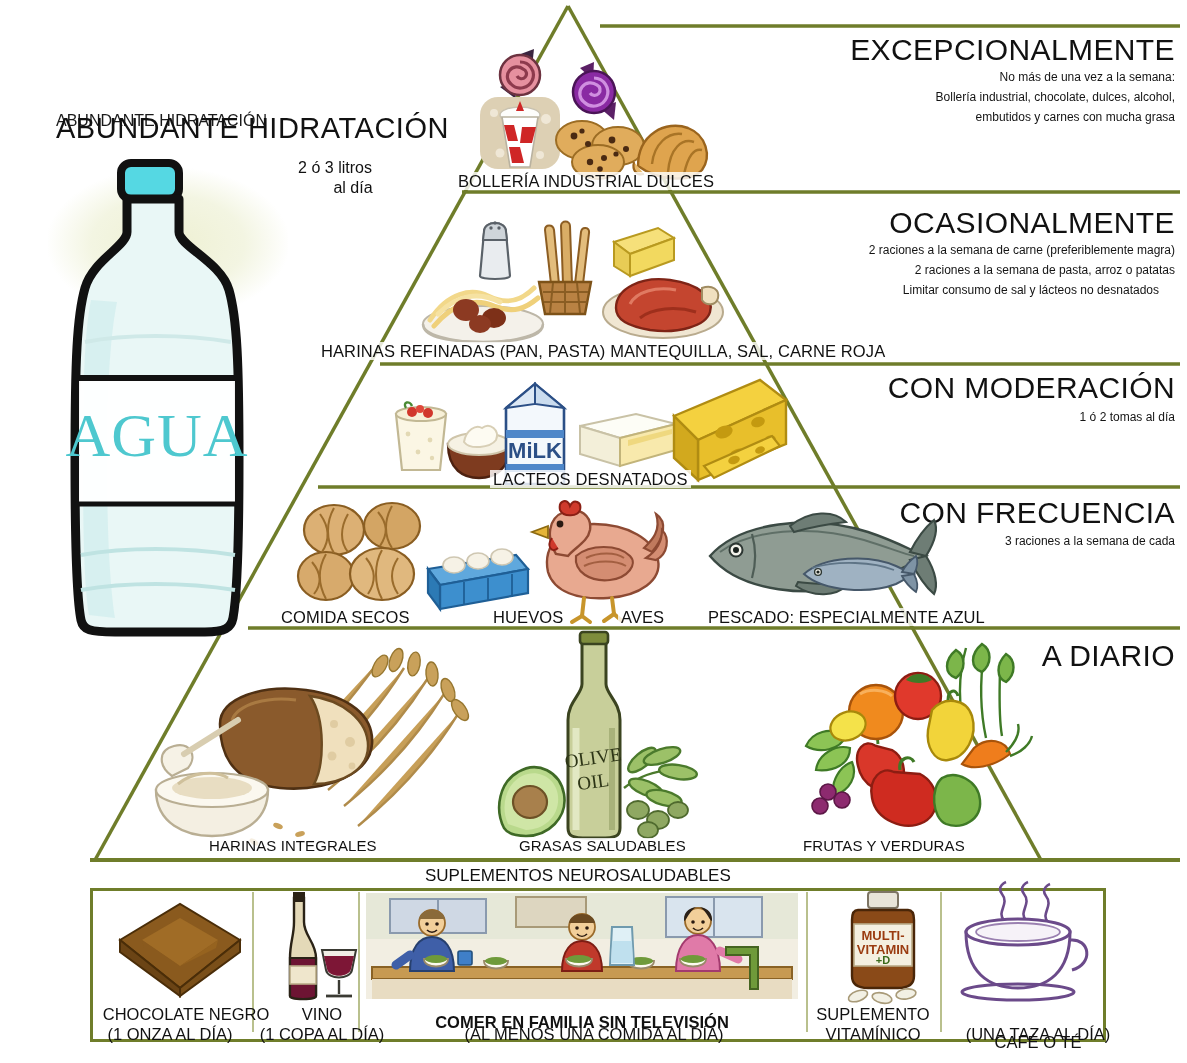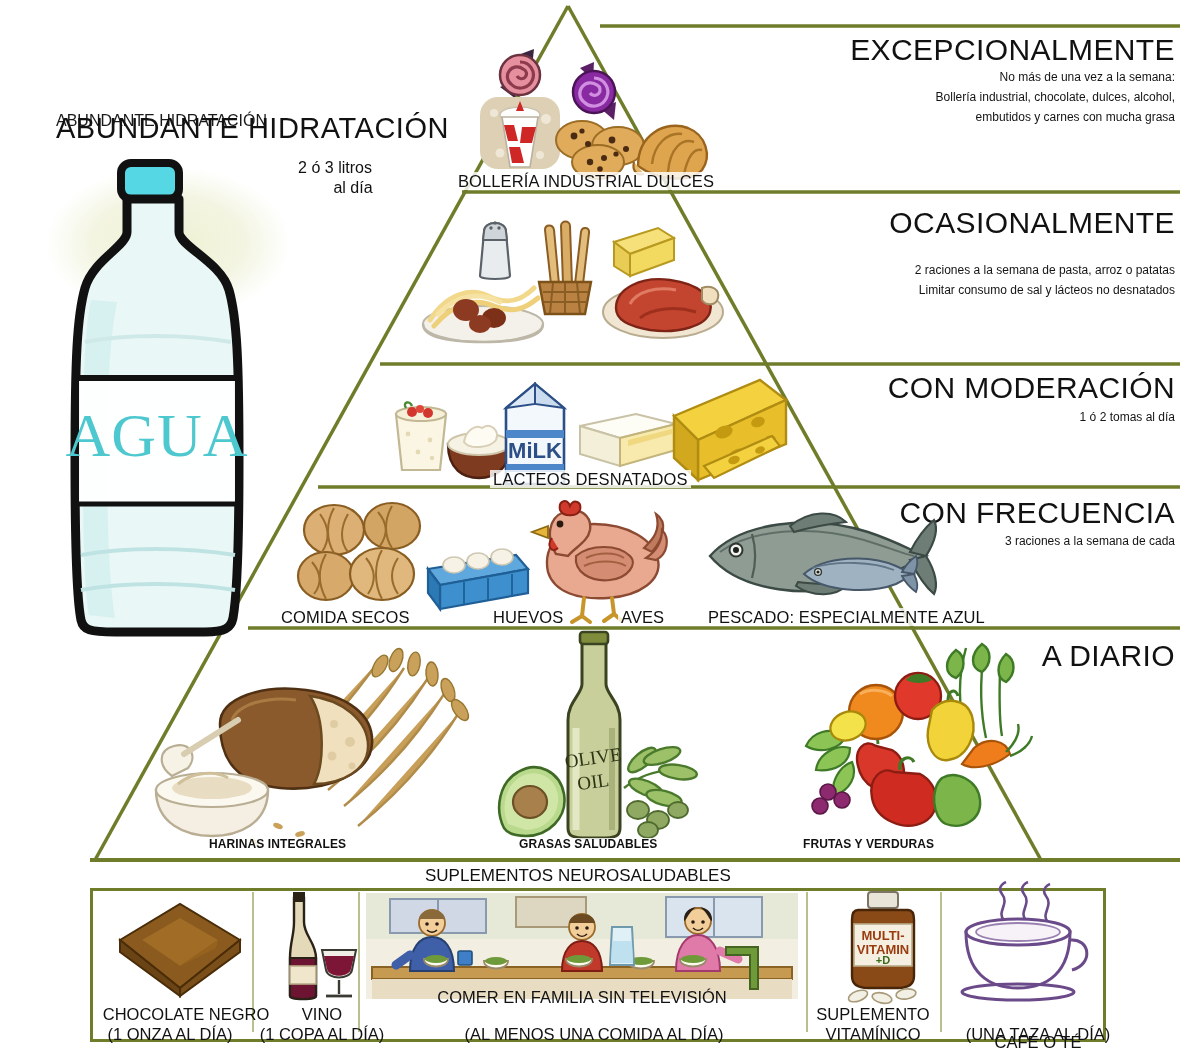--- a/index.html
+++ b/index.html
@@ -20,21 +20,21 @@
     font-size:12px;color:#141414;text-align:right;line-height:1.32;white-space:nowrap;
   }
   .hydra-title{
     font-size:29px;letter-spacing:.5px;color:#111;white-space:nowrap;
   }
   .hydra-sub{font-size:16px;line-height:1.3;text-align:center;color:#111;white-space:nowrap;}
   .band-label{
     font-size:16.5px;color:#111;white-space:nowrap;letter-spacing:.1px;
     background:rgba(255,255,255,.82);padding:0 3px;line-height:1.1;
   }
-  .band-label.big{font-size:12px;font-weight:bold;}
+  .band-label.big{font-size:15px;}
   .bottom-label{
     font-size:16.5px;color:#111;text-align:center;line-height:1.22;white-space:nowrap;
   }
   .supl-label{font-size:17px;color:#111;white-space:nowrap;}
 
   
   .pyr-svg{position:absolute;left:0;top:0;width:1187px;height:1063px;pointer-events:none;}
 
   
   .art{position:absolute;}
@@ -161,22 +161,23 @@
       <path d="M22 48 C24 28 38 16 52 18" fill="none" stroke="#a97426" stroke-width="2.4"></path>
       <path d="M38 56 C40 32 52 22 64 26" fill="none" stroke="#a97426" stroke-width="2.4"></path>
       <path d="M54 58 C58 40 64 32 72 34" fill="none" stroke="#a97426" stroke-width="2.4"></path>
       <path d="M4 46 C2 54 6 60 14 58" fill="#e8b86a" stroke="#9a641d" stroke-width="2.2"></path>
     </svg>
   </div>
 
   <div class="abs band-label" style="left:455px;top:172px;">BOLLERÍA INDUSTRIAL DULCES</div>
 
   <div class="abs tier-title" style="right:12px;top:207px;">OCASIONALMENTE</div>
+  <div class="abs tier-sub" style="right:12px;top:243px;">2 raciones a la semana de carne (preferiblemente magra)</div>
   <div class="abs tier-sub" style="right:12px;top:263px;">2 raciones a la semana de pasta, arroz o patatas</div>
-  <div class="abs tier-sub" style="right:12px;top:283px;text-align:right;">Limitar consumo de sal y lácteos no desnatados</div>
+  <div class="abs tier-sub" style="right:28px;top:283px;text-align:right;">Limitar consumo de sal y lácteos no desnatados</div>
 
   <div class="art" style="left:472px;top:210px;">
     <svg width="46" height="72" viewBox="0 0 46 72">
       <path d="M12 22 C12 10 34 10 34 22 L38 66 C38 70 8 70 8 66 Z" fill="#e9ecef" stroke="#5b6269" stroke-width="2.2"></path>
       <path d="M12 22 C12 10 34 10 34 22 L35 30 L11 30 Z" fill="#cfd5da" stroke="#5b6269" stroke-width="2"></path>
       <g fill="#5b6269">
           <circle cx="19" cy="18" r="1.7"></circle>
           <circle cx="27" cy="18" r="1.7"></circle>
           <circle cx="23" cy="13" r="1.7"></circle>
         </g>
@@ -221,20 +222,21 @@
   <div class="art" style="left:600px;top:268px;">
     <svg width="126" height="74" viewBox="0 0 126 74">
       <ellipse cx="63" cy="44" rx="60" ry="26" fill="#f0e6d2" stroke="#b9ab8e" stroke-width="2"></ellipse>
       <path d="M16 40 C16 20 42 8 70 12 C100 16 114 30 110 44 C106 58 78 66 50 62 C28 58 16 52 16 40 Z" fill="#c4452f" stroke="#7e2416" stroke-width="2.4"></path>
       <path d="M30 36 C36 24 56 18 76 22" fill="none" stroke="#e07a62" stroke-width="3"></path>
       <path d="M40 50 C52 40 76 38 96 44" fill="none" stroke="#9e2f1c" stroke-width="3"></path>
       <path d="M102 20 C112 16 120 22 118 30 C116 38 106 38 102 32 Z" fill="#f0e0c0" stroke="#a08c62" stroke-width="2"></path>
     </svg>
   </div>
 
+  <div class="abs band-label" style="left:318px;top:342px;">HARINAS REFINADAS (PAN, PASTA) MANTEQUILLA, SAL, CARNE ROJA</div>
 
   <div class="abs tier-title" style="right:12px;top:372px;">CON MODERACIÓN</div>
   <div class="abs tier-sub" style="right:12px;top:410px;">1 ó 2 tomas al día</div>
 
   <div class="art" style="left:388px;top:400px;">
     <svg width="66" height="74" viewBox="0 0 66 74">
       <path d="M8 14 L58 14 L52 70 L14 70 Z" fill="#fbf6e4" stroke="#c2b894" stroke-width="2.2"></path>
       <ellipse cx="33" cy="14" rx="25" ry="7" fill="#f7f0d8" stroke="#c2b894" stroke-width="2"></ellipse>
       <circle cx="24" cy="12" r="5" fill="#d1372c"></circle>
         <circle cx="40" cy="13" r="5" fill="#d1372c"></circle>
@@ -620,21 +622,21 @@
           <ellipse cx="275" cy="68" rx="12" ry="4"></ellipse>
         <ellipse cx="327" cy="66" rx="12" ry="4"></ellipse>
       </g>
 
       <path d="M246 34 L266 34 L268 72 L244 72 Z" fill="#dff0f6" stroke="#6f9aae" stroke-width="2"></path>
       <path d="M246 48 L266 48 L267 70 L245 70 Z" fill="#bfe0ee"></path>
 
       <rect x="92" y="58" width="14" height="14" rx="2" fill="#3f7fc8" stroke="#23517f" stroke-width="1.6"></rect>
     </svg>
   </div>
-  <div class="abs bottom-label" style="left:432px;top:987px;width:300px;">COMER EN FAMILIA SIN TELEVISIÓN</div>
+  <div class="abs bottom-label" style="left:432px;top:1012px;width:300px;font-weight:bold;">COMER EN FAMILIA SIN TELEVISIÓN</div>
   <div class="abs bottom-label" style="left:444px;top:1024px;width:300px;text-align:center;">(AL MENOS UNA COMIDA AL DÍA)</div>
 
   <div class="art" style="left:832px;top:890px;">
     <svg width="104" height="112" viewBox="0 0 104 112">
       <rect x="36" y="2" width="30" height="16" rx="3" fill="#e8e4d8" stroke="#7d7463" stroke-width="2"></rect>
       <path d="M26 20 L76 20 C80 20 82 24 82 30 L82 86 C82 94 76 98 66 98 L36 98 C26 98 20 94 20 86 L20 30 C20 24 22 20 26 20 Z" fill="#8a4a18" stroke="#4a2608" stroke-width="2.4"></path>
       <rect x="22" y="34" width="58" height="42" fill="#f4efe0" stroke="#b9ab88" stroke-width="1.6"></rect>
       <text x="51" y="50" text-anchor="middle" font-family="'Liberation Sans',sans-serif" font-size="13" font-weight="bold" fill="#9a3b10">MULTI-</text>
       <text x="51" y="64" text-anchor="middle" font-family="'Liberation Sans',sans-serif" font-size="13" font-weight="bold" fill="#9a3b10">VITAMIN</text>
       <text x="51" y="74" text-anchor="middle" font-family="'Liberation Sans',sans-serif" font-size="11" font-weight="bold" fill="#3a6a1a">+D</text>

